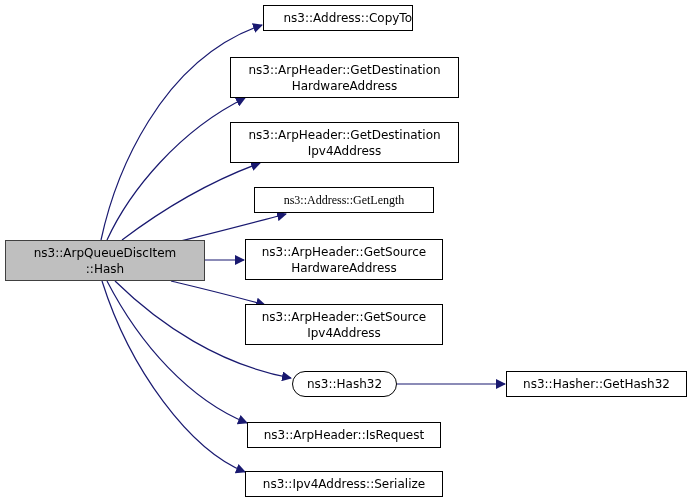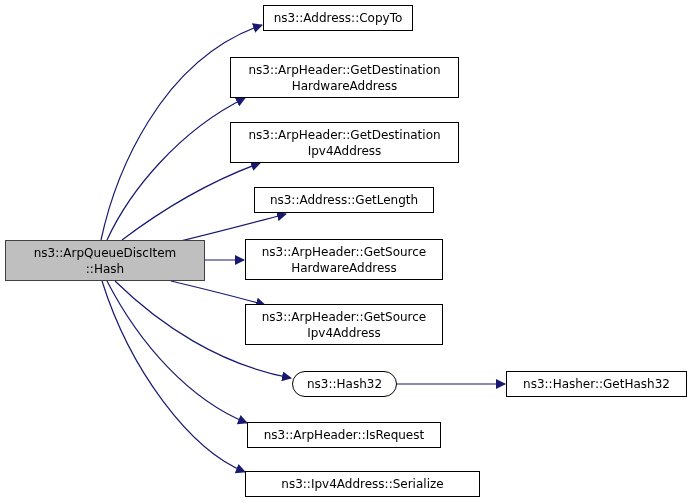--- a/index.html
+++ b/index.html
@@ -34,35 +34,35 @@
       <path d="M102,281 C130,370 190,450 245,472" fill="none" stroke="#191970" stroke-width="1.2" marker-end="url(#arrow)"></path>
       <path d="M397,384 L505,384" fill="none" stroke="#191970" stroke-width="1.2" marker-end="url(#arrow)"></path>
     </g>
 </svg>
 
 <div class="node root" id="node-root" style="left:5px;top:240px;width:200px;height:41px;">
   <span>ns3::ArpQueueDiscItem</span>
   <span>::Hash</span>
 </div>
 
-<div class="node" id="node-copyto" style="left:263px;top:5px;width:150px;height:26px;">
+<div class="node" id="node-copyto" style="left:263px;top:5px;width:150px;height:26px;align-items:flex-end;">
   <span>ns3::Address::CopyTo</span>
 </div>
 
 <div class="node" id="node-getdsthw" style="left:230px;top:57px;width:229px;height:41px;">
   <span>ns3::ArpHeader::GetDestination</span>
   <span>HardwareAddress</span>
 </div>
 
 <div class="node" id="node-getdstipv4" style="left:230px;top:122px;width:229px;height:41px;">
   <span>ns3::ArpHeader::GetDestination</span>
   <span>Ipv4Address</span>
 </div>
 
-<div class="node" id="node-getlength" style="left:254px;top:187px;width:180px;height:26px;">
+<div class="node" id="node-getlength" style="left:254px;top:187px;width:180px;height:26px;font-family:Liberation Serif, serif;">
   <span>ns3::Address::GetLength</span>
 </div>
 
 <div class="node" id="node-getsrchw" style="left:245px;top:239px;width:198px;height:41px;">
   <span>ns3::ArpHeader::GetSource</span>
   <span>HardwareAddress</span>
 </div>
 
 <div class="node" id="node-getsrcipv4" style="left:245px;top:304px;width:198px;height:41px;">
   <span>ns3::ArpHeader::GetSource</span>
@@ -74,15 +74,15 @@
 </div>
 
 <div class="node" id="node-gethash32" style="left:506px;top:371px;width:181px;height:26px;">
   <span>ns3::Hasher::GetHash32</span>
 </div>
 
 <div class="node" id="node-isrequest" style="left:247px;top:422px;width:194px;height:26px;text-align:center;">
   <span>ns3::ArpHeader::IsRequest</span>
 </div>
 
-<div class="node" id="node-serialize" style="left:245px;top:471px;width:235px;height:26px;">
+<div class="node" id="node-serialize" style="left:245px;top:471px;width:198px;height:26px;">
   <span>ns3::Ipv4Address::Serialize</span>
 </div>
 
 </body></html>

